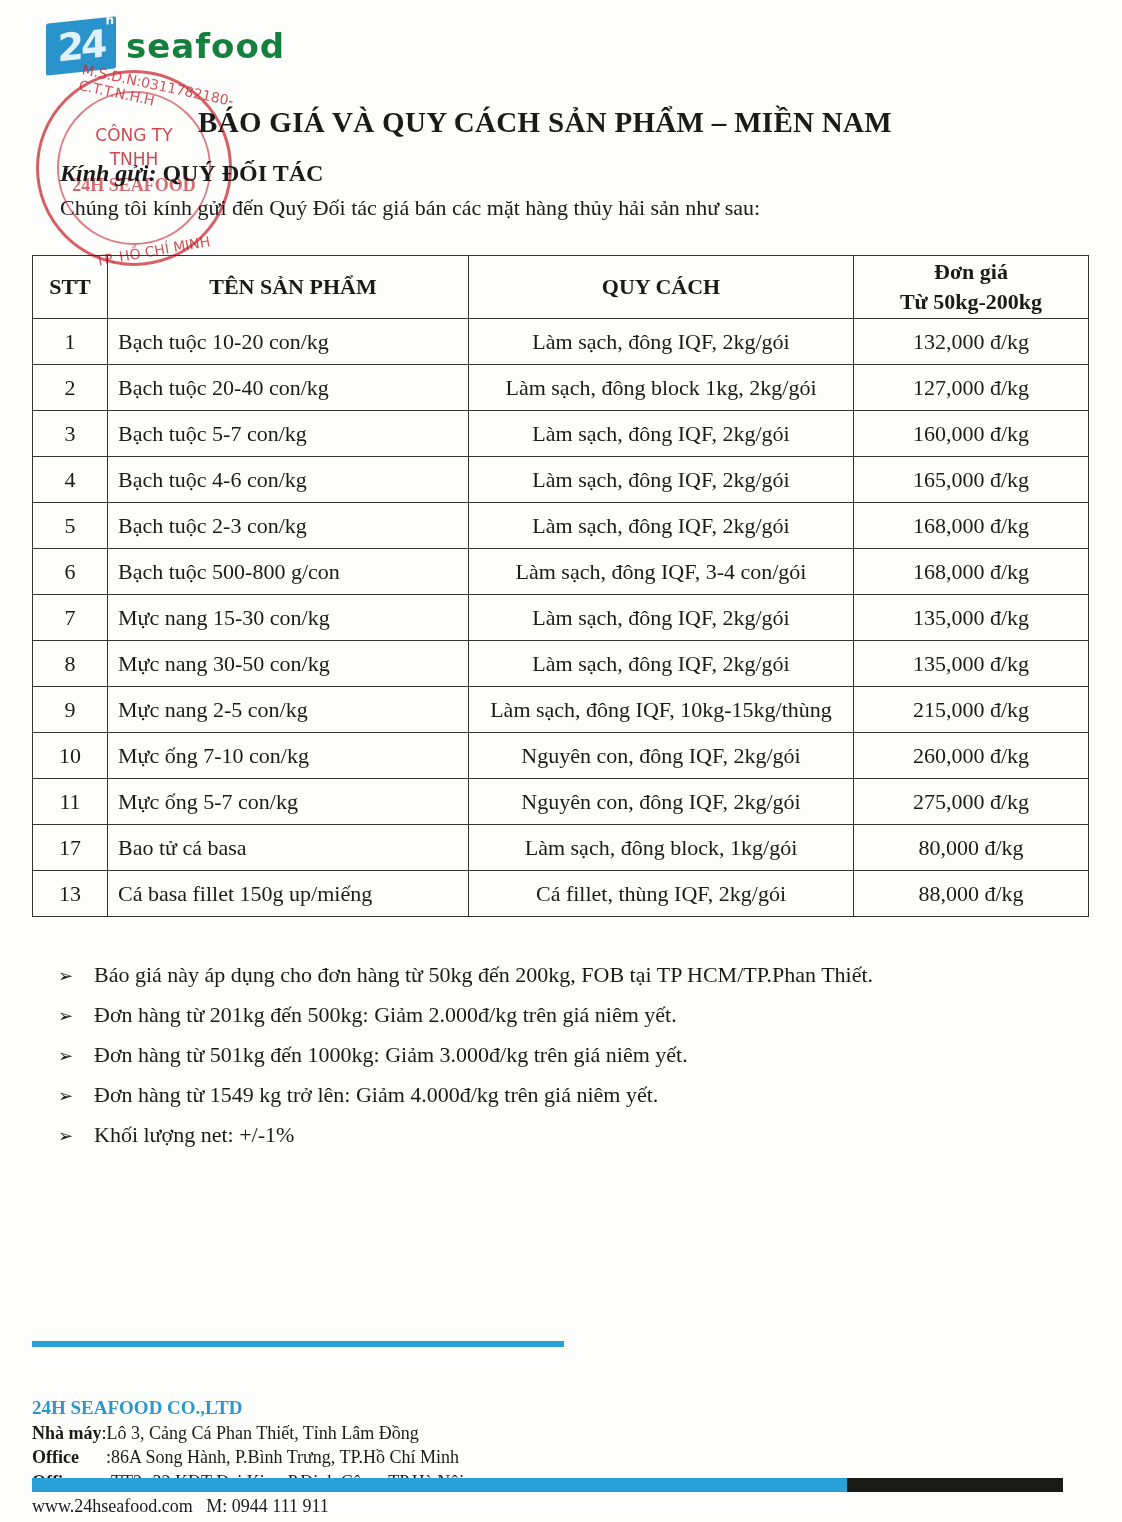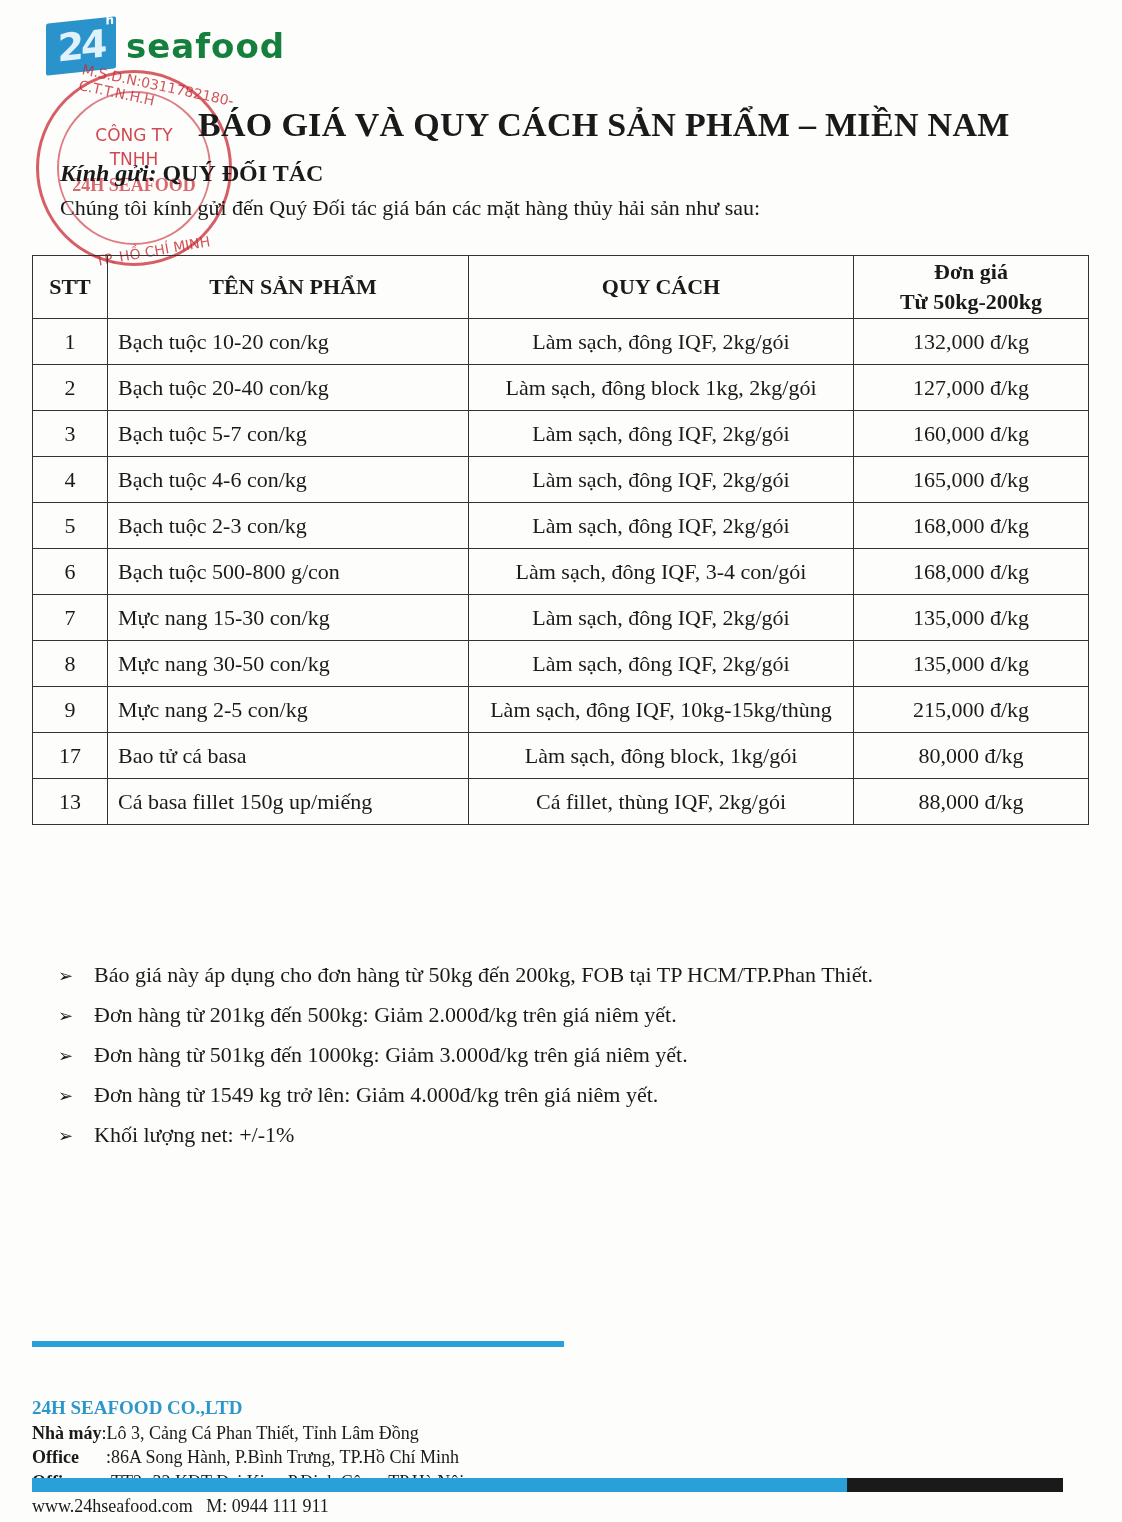--- a/index.html
+++ b/index.html
@@ -28,21 +28,21 @@
   .stamp-inner {
     position: absolute; left: 18px; top: 18px; right: 18px; bottom: 18px; border-radius: 50%;
     border: 2px solid rgba(200,40,50,0.6);
   }
   .stamp-ring-top { position: absolute; left: 40px; top: 4px; font-family: "DejaVu Sans", sans-serif; font-size: 14px; color: rgba(200,40,50,0.8); transform: rotate(12deg); }
   .stamp-ring-bottom { position: absolute; left: 56px; bottom: 4px; font-family: "DejaVu Sans", sans-serif; font-size: 14px; color: rgba(200,40,50,0.8); transform: rotate(-10deg); }
   .stamp-l1 { position: absolute; left: 0; right: 0; top: 52px; text-align: center; font-family: "DejaVu Sans", sans-serif; font-size: 17px; color: rgba(200,40,50,0.85); }
   .stamp-l2 { position: absolute; left: 0; right: 0; top: 76px; text-align: center; font-family: "DejaVu Sans", sans-serif; font-size: 17px; color: rgba(200,40,50,0.85); }
   .stamp-l3 { position: absolute; left: 0; right: 0; top: 102px; text-align: center; font-family: "Liberation Serif", serif; font-weight: bold; font-size: 18px; color: rgba(200,40,50,0.7); }
   .title {
-    position: absolute; left: 198px; top: 106px; font-size: 34px; font-weight: bold; letter-spacing: 0.3px;
+    position: absolute; left: 198px; top: 106px; font-size: 29px; font-weight: bold; letter-spacing: 0.3px;
   }
   .greeting { position: absolute; left: 60px; top: 160px; font-size: 24px; font-weight: bold; }
   .greeting .label { font-style: italic; }
   .intro { position: absolute; left: 60px; top: 195px; font-size: 22px; }
   table.prices {
     position: absolute; left: 32px; top: 255px; width: 1057px; border-collapse: collapse;
     font-size: 22px;
   }
   table.prices th, table.prices td { border: 1.5px solid #333; padding: 0; }
   table.prices th { font-weight: bold; height: 62px; font-size: 22px; line-height: 30px; }
@@ -150,20 +150,32 @@
         <td class="c-spec">Làm sạch, đông IQF, 2kg/gói</td>
         <td class="c-price">135,000 đ/kg</td>
       </tr>
       <tr>
         <td class="c-stt">9</td>
         <td class="c-name">Mực nang 2-5 con/kg</td>
         <td class="c-spec">Làm sạch, đông IQF, 10kg-15kg/thùng</td>
         <td class="c-price">215,000 đ/kg</td>
       </tr>
       <tr>
+        <td class="c-stt">10</td>
+        <td class="c-name">Mực ống 7-10 con/kg</td>
+        <td class="c-spec">Nguyên con, đông IQF, 2kg/gói</td>
+        <td class="c-price">260,000 đ/kg</td>
+      </tr>
+      <tr>
+        <td class="c-stt">11</td>
+        <td class="c-name">Mực ống 5-7 con/kg</td>
+        <td class="c-spec">Nguyên con, đông IQF, 2kg/gói</td>
+        <td class="c-price">275,000 đ/kg</td>
+      </tr>
+      <tr>
         <td class="c-stt">17</td>
         <td class="c-name">Bao tử cá basa</td>
         <td class="c-spec">Làm sạch, đông block, 1kg/gói</td>
         <td class="c-price">80,000 đ/kg</td>
       </tr>
       <tr>
         <td class="c-stt">13</td>
         <td class="c-name">Cá basa fillet 150g up/miếng</td>
         <td class="c-spec">Cá fillet, thùng IQF, 2kg/gói</td>
         <td class="c-price">88,000 đ/kg</td>

